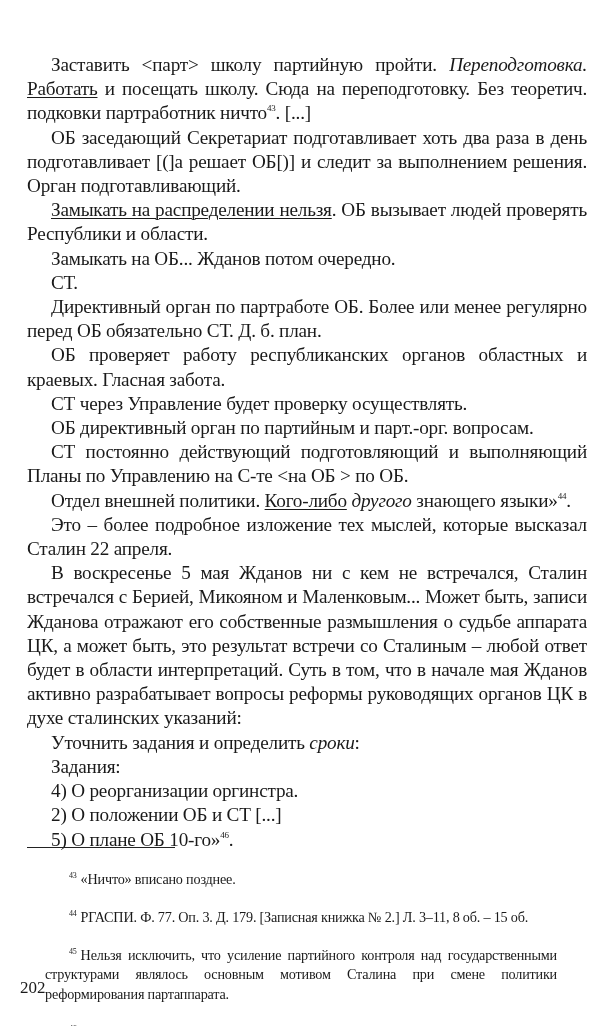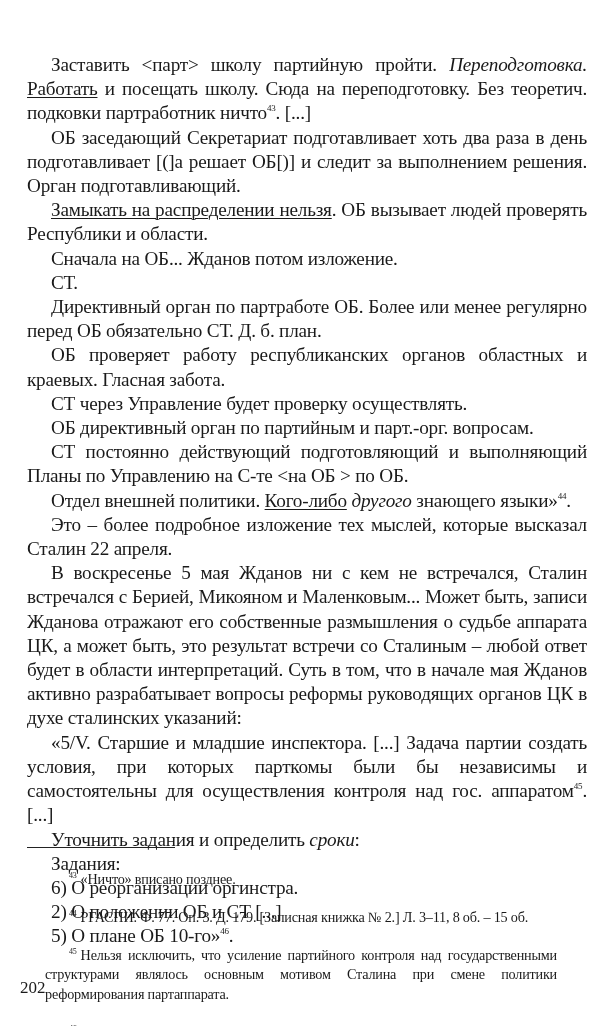--- a/index.html
+++ b/index.html
@@ -75,34 +75,33 @@
     }
   </style>
 </head>
 <body>
 
 <div class="page">
   <div class="main-text" id="main-text">
       <p><span>Заставить &lt;парт&gt; школу партийную пройти. </span><span class="i">Переподготовка.</span><span> </span><span class="u">Работать</span><span> и посещать школу. Сюда на переподготовку. Без теоретич. подковки партработник ничто</span><sup>43</sup><span>. [...]</span></p>
       <p><span>ОБ заседающий Секретариат подготавливает хоть два раза в день подготавливает [(]а решает ОБ[)] и следит за выполнением решения. Орган подготавливающий.</span></p>
       <p><span class="u">Замыкать на распределении нельзя</span><span>. ОБ вызывает людей проверять Республики и области.</span></p>
-      <p><span>Сначала на ОБ... Жданов потом изложение.</span></p>
+      <p><span>Замыкать на ОБ... Жданов потом очередно.</span></p>
       <p><span>СТ.</span></p>
       <p><span>Директивный орган по партработе ОБ. Более или менее регулярно перед ОБ обязательно СТ. Д. б. план.</span></p>
       <p><span>ОБ проверяет работу республиканских органов областных и краевых. Гласная забота.</span></p>
       <p><span>СТ через Управление будет проверку осуществлять.</span></p>
       <p><span>ОБ директивный орган по партийным и парт.-орг. вопросам.</span></p>
       <p><span>СТ постоянно действующий подготовляющий и выполняющий Планы по Управлению на С-те &lt;на ОБ &gt; по ОБ.</span></p>
       <p><span>Отдел внешней политики. </span><span class="u">Кого-либо</span><span> </span><span class="i">другого</span><span> знающего языки»</span><sup>44</sup><span>.</span></p>
       <p><span>Это – более подробное изложение тех мыслей, которые высказал Сталин 22 апреля.</span></p>
       <p><span>В воскресенье 5 мая Жданов ни с кем не встречался, Сталин встречался с Берией, Микояном и Маленковым... Может быть, записи Жданова отражают его собственные размышления о судьбе аппарата ЦК, а может быть, это результат встречи со Сталиным – любой ответ будет в области интерпретаций. Суть в том, что в начале мая Жданов активно разрабатывает вопросы реформы руководящих органов ЦК в духе сталинских указаний:</span></p>
-      <p><span>«5/V. Старшие и младшие инспектора. [...] Задача партии создать условия, при которых парткомы были бы независимы и самостоятельны для осуществления контроля над гос. аппаратом</span><sup>45</sup><span>. [...]</span></p>
       <p><span>Уточнить задания и определить </span><span class="i">сроки</span><span>:</span></p>
       <p><span>Задания:</span></p>
-      <p><span>6) О реорганизации оргинстра.</span></p>
+      <p><span>4) О реорганизации оргинстра.</span></p>
       <p><span>2) О положении ОБ и СТ [...]</span></p>
       <p><span>5) О плане ОБ 10-го»</span><sup>46</sup><span>.</span></p>
     </div>
 </div>
 
 <div class="footnote-rule"></div>
 
 <div class="footnotes" id="footnotes">
     <p><sup>43</sup><span>«Ничто» вписано позднее.</span></p>
     <p><sup>44</sup><span>РГАСПИ. Ф. 77. Оп. 3. Д. 179. [Записная книжка № 2.] Л. 3–11, 8 об. – 15 об.</span></p>

